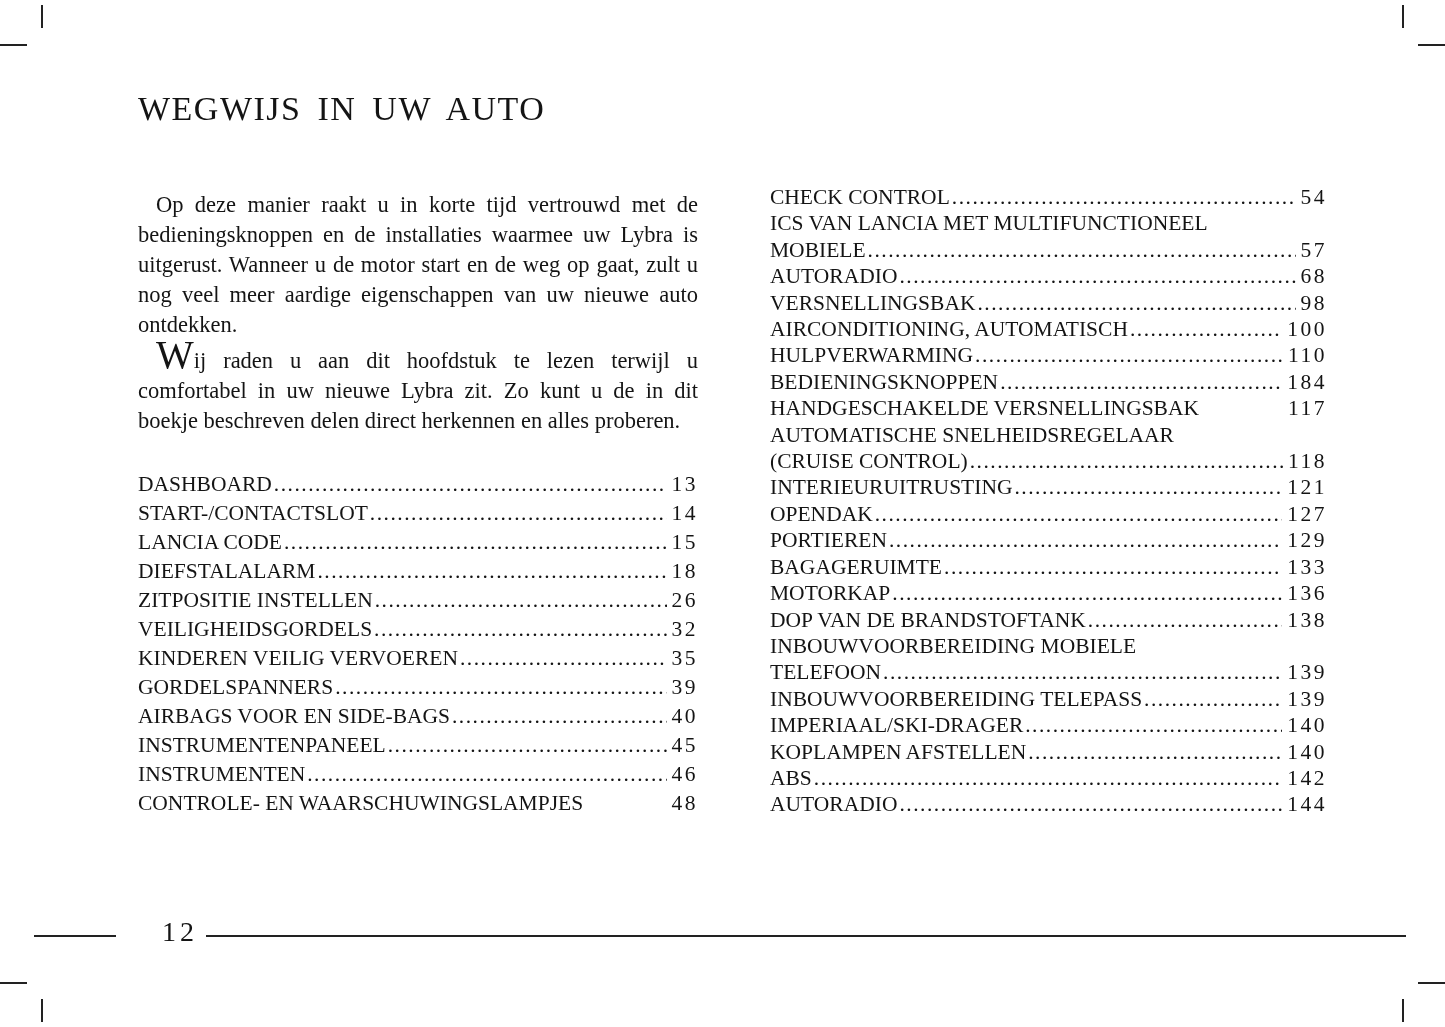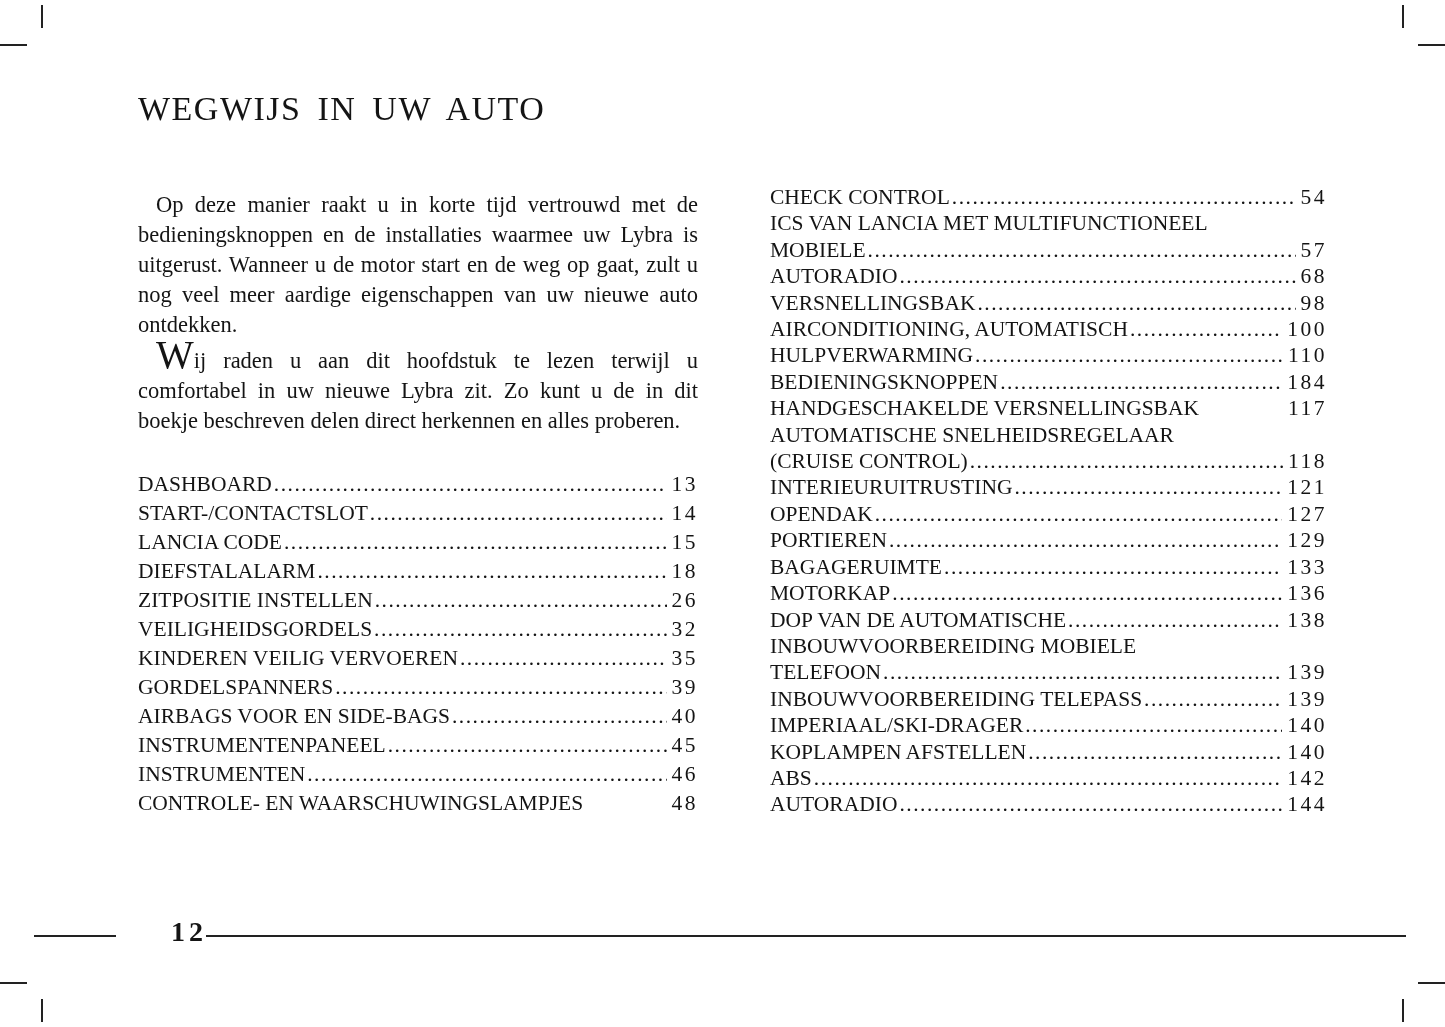--- a/index.html
+++ b/index.html
@@ -89,24 +89,24 @@
     content: "";
   }
   .toc-page {
     flex: 0 0 auto;
     text-align: right;
     letter-spacing: 2.5px;
   }
 
   .footer-pagenum {
     position: absolute;
-    left: 171px;
+    left: 162px;
     top: 916px;
     font-size: 28px;
-    font-weight: bold;
+    font-weight: normal;
     letter-spacing: 4px;
   }
   .rule {
     position: absolute;
     background: #222;
     height: 2px;
   }
 </style>
 </head>
 <body>
@@ -263,21 +263,21 @@
         <span class="toc-label">BAGAGERUIMTE</span>
         <span class="toc-leader"></span>
         <span class="toc-page">133</span>
       </div>
       <div class="toc-row">
         <span class="toc-label">MOTORKAP</span>
         <span class="toc-leader"></span>
         <span class="toc-page">136</span>
       </div>
       <div class="toc-row">
-        <span class="toc-label">DOP VAN DE AUTOMATISCHE</span>
+        <span class="toc-label">DOP VAN DE BRANDSTOFTANK</span>
         <span class="toc-leader"></span>
         <span class="toc-page">138</span>
       </div>
       <div class="toc-row">
         <span class="toc-label">INBOUWVOORBEREIDING MOBIELE</span>
       </div>
       <div class="toc-row">
         <span class="toc-label">TELEFOON</span>
         <span class="toc-leader"></span>
         <span class="toc-page">139</span>

